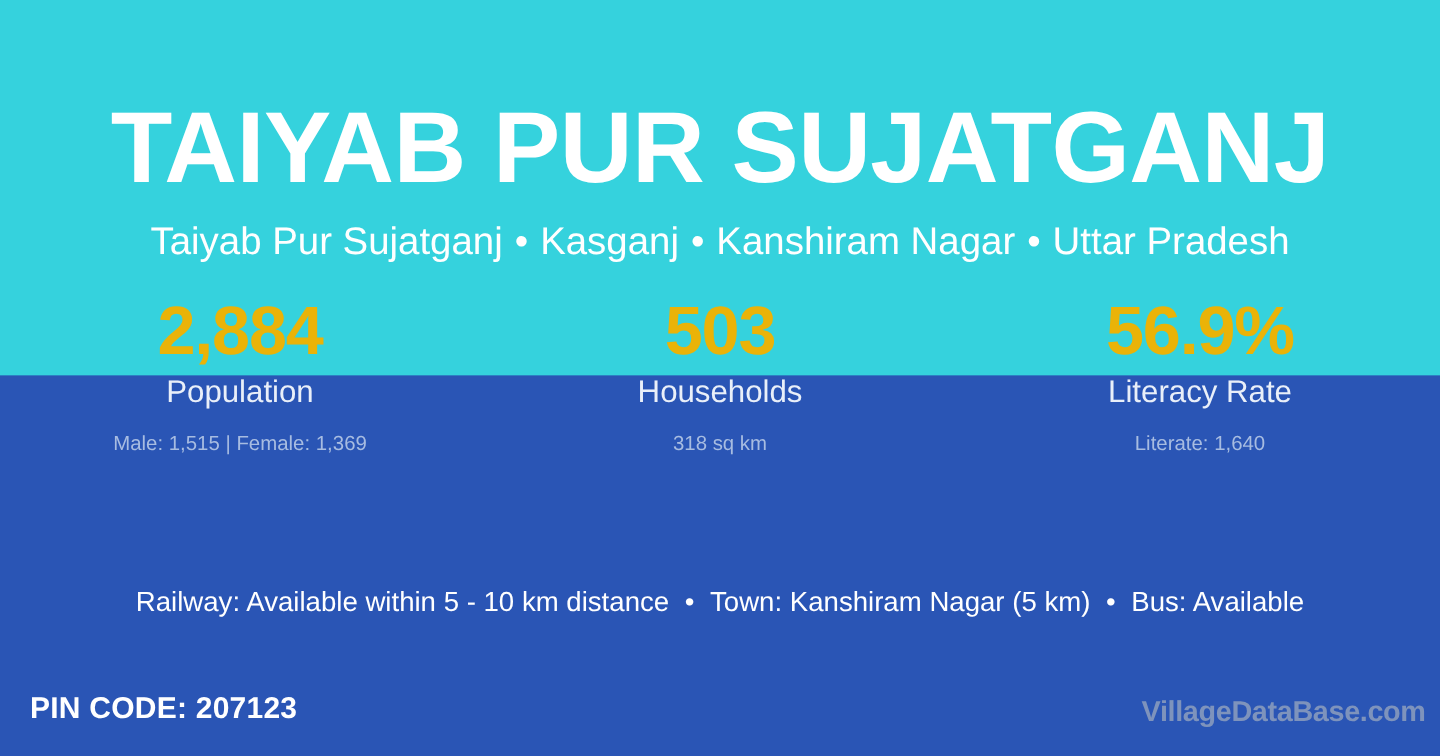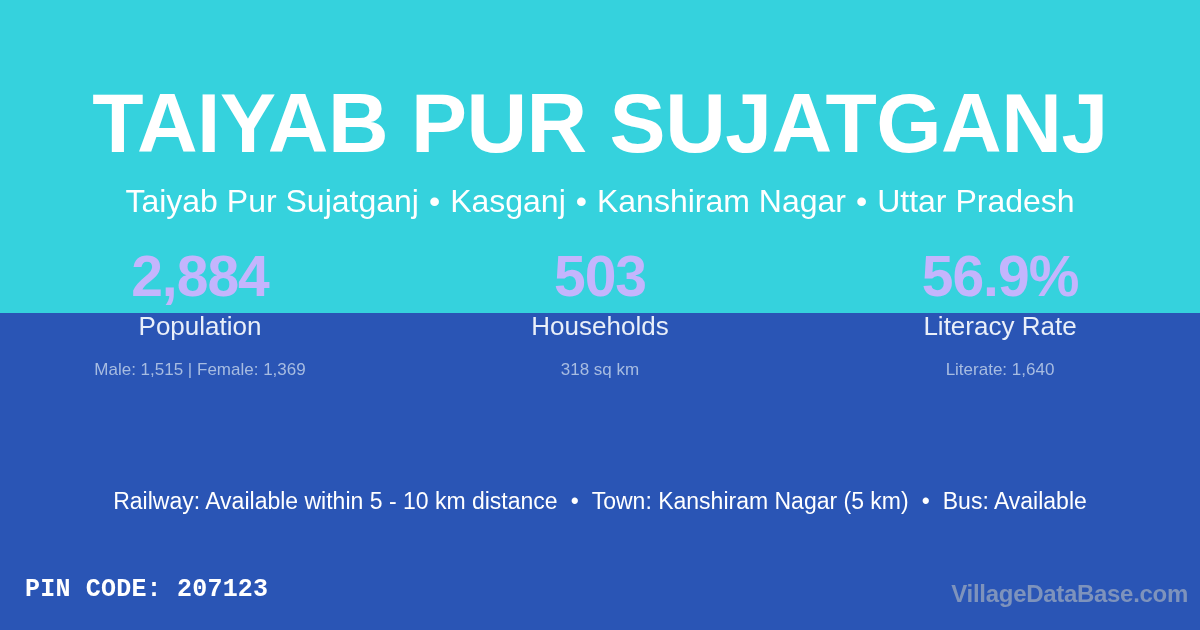--- a/index.html
+++ b/index.html
@@ -75,21 +75,21 @@
     left:0; top:245px;
     width:1200px;
     display:flex;
     flex-direction:row;
   }
   .stat {
     flex:1 1 0;
     text-align:center;
   }
   .stat-value {
-    color:#c4b5fd;
+    color:#eab308;
     font-size:57px;
     line-height:62px;
     font-weight:bold;
     letter-spacing:-1px;
     white-space:nowrap;
   }
   .stat-label {
     margin-top:4px;
     color:#e9eff9;
     font-size:26px;
@@ -128,21 +128,20 @@
   
   .pin {
     position:absolute;
     left:25px; top:575px;
     color:#ffffff;
     font-size:25px;
     line-height:30px;
     font-weight:bold;
     letter-spacing:0.2px;
     white-space:nowrap;
-    font-family:Liberation Mono, monospace;
   }
   .brand {
     position:absolute;
     right:12px; top:580px;
     color:#7e93bc;
     font-size:24px;
     line-height:28px;
     font-weight:bold;
     letter-spacing:-0.3px;
     white-space:nowrap;

